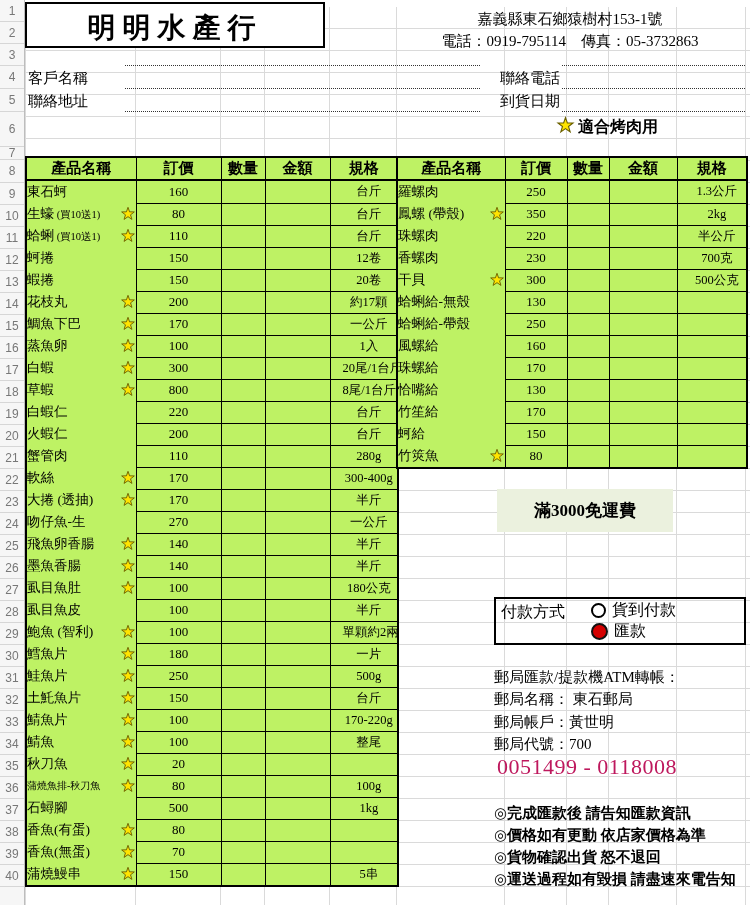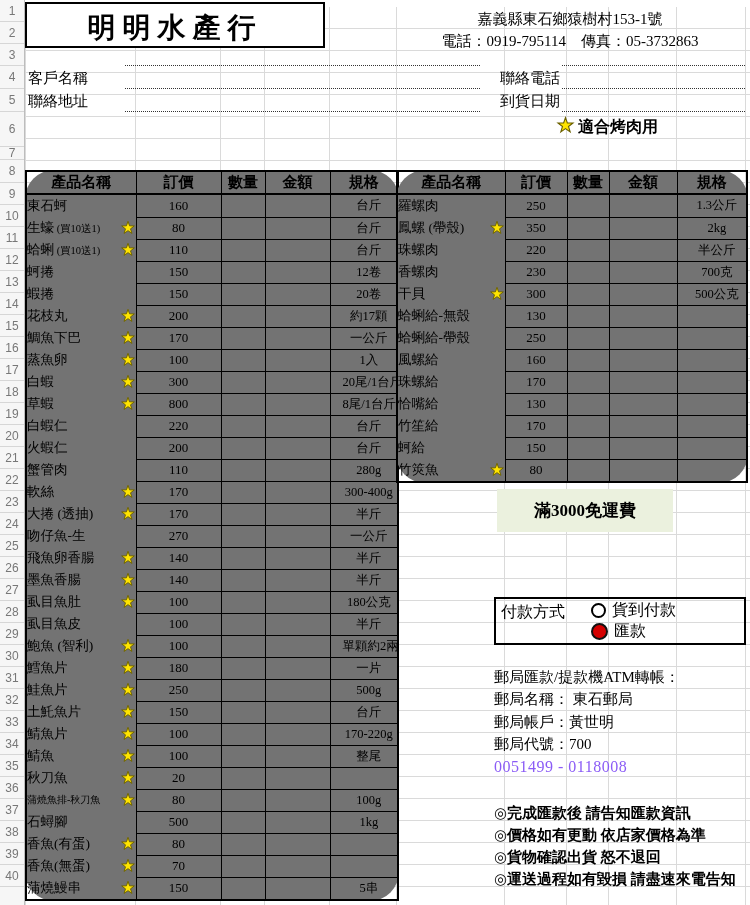--- a/index.html
+++ b/index.html
@@ -32,21 +32,21 @@
   .addr { position:absolute; left:395px; top:8px; width:350px; text-align:center; font-size:15px; line-height:22px; }
 
   
   .flabel { position:absolute; font-size:15px; white-space:nowrap; }
   .dotline { position:absolute; border-bottom:1px dotted #333; height:1px; }
 
   .bbq { position:absolute; left:556px; top:116px; display:flex; align-items:center; gap:3px;
     font-size:16px; font-weight:bold; white-space:nowrap; }
 
   
-  table.ptable { position:absolute; top:170px; border-collapse:collapse; table-layout:fixed; background:#737373;border-radius:29px; }
+  table.ptable { position:absolute; top:156px; border-collapse:collapse; table-layout:fixed; background:#bef264; }
   table.left  { left:25px;  width:372px; border:2px solid #000; }
   table.right { left:396px; width:350px; border:2px solid #000; }
   .ptable th { border:1px solid #000; border-bottom:2px solid #000; font-size:15px; font-weight:bold; height:23px; padding:0; }
   .ptable td { border:1px solid #000; height:22px; padding:0 2px; font-size:13px; overflow:hidden; white-space:nowrap; }
   .ptable td.name { display:flex; align-items:center; justify-content:space-between; padding:0 2px 0 4px; border:none; height:22px; }
   .ptable tbody tr td:first-child { padding:0; }
   .ptable td .nlabel { font-size:13.5px; }
   .ptable td .note { font-size:10.5px; }
   .ptable tr.smallname td .nlabel { font-size:10px; }
   .ptable td.price, .ptable td.qty, .ptable td.amt, .ptable td.spec { text-align:center; }
@@ -60,21 +60,21 @@
   
   .paybox { position:absolute; left:494px; top:597px; width:252px; height:48px; border:2px solid #000; display:flex;gap:23px; }
   .paylabel { width:72px; padding:3px 0 0 5px; font-size:16px; }
   .payopts { display:flex; flex-direction:column; justify-content:space-evenly; }
   .payopt { display:flex; align-items:center; gap:6px; font-size:16px; height:21px; }
   .radio { width:15px; height:15px; border-radius:50%; border:2px solid #000; background:#fff; display:inline-block; }
   .radio.selected { width:17px; height:17px; border:2px solid #111; background:#d40000; }
 
   
   .bank { position:absolute; left:494px; top:666px; font-size:15px; line-height:22.4px; white-space:nowrap; }
-  .bank .acct { font-size:16px; color:#8b5cf6; letter-spacing:0.5px; }
+  .bank .acct { font-size:22px; color:#be185d; letter-spacing:0.5px;text-align:center; }
 
   
   .notes { position:absolute; left:494px; top:802px; font-size:15px; font-weight:bold; line-height:22px; white-space:nowrap; }
 </style>
 </head>
 <body>
 
 <div class="sheet">
   <div class="gridlines"></div>
   <div class="rownums" id="rownums">

